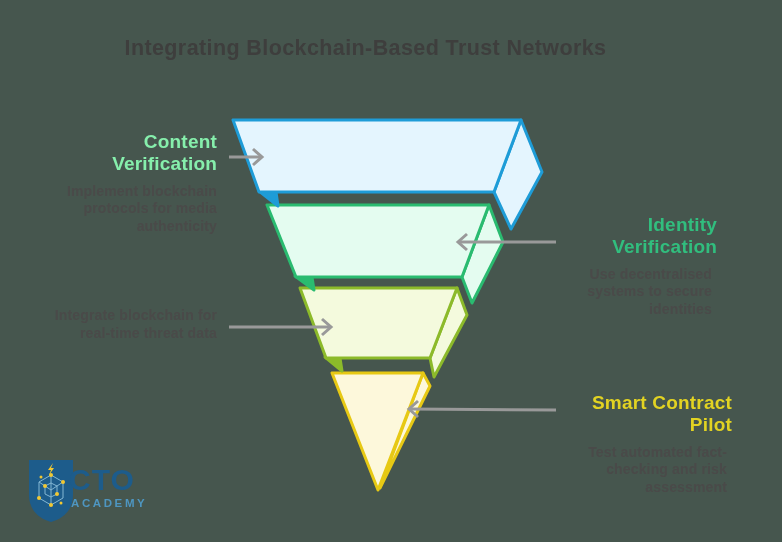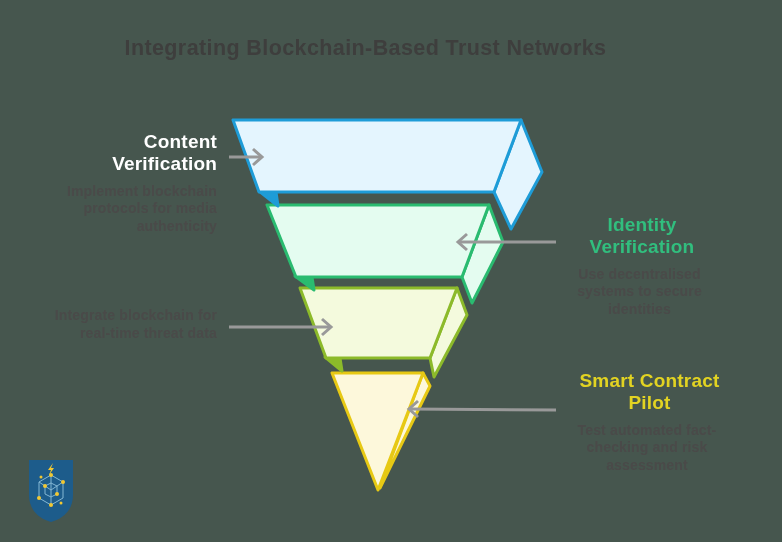--- a/index.html
+++ b/index.html
@@ -13,40 +13,40 @@
   }
   .title {
     position:absolute; top:36px; left:0; width:731px;
     text-align:center;
     font-size:21.5px; font-weight:800; letter-spacing:.4px;
     color:#3E3E3D;
   }
   .funnel-svg { position:absolute; left:0; top:0; }
   .tier-label { position:absolute; }
   .tier-label.left  { text-align:right; }
-  .tier-label.right { text-align:center;  }
+  .tier-label.right { text-align:right;  }
   .tier-heading {
     font-size:19px; font-weight:800; line-height:1.18; letter-spacing:.2px;
   }
   .tier-desc {
     margin-top:7px;
     font-size:14px; font-weight:600; line-height:1.26; letter-spacing:.15px;
     color:#4A4A49;
   }
   .tier-label.left .tier-heading, .tier-label.left .tier-desc { margin-left:auto; }
   .label-1 { right:565px; top:131px; width:200px; }
   .label-1 .tier-heading { max-width:150px; }
   .label-1 .tier-desc    { max-width:190px; }
   .label-2 { left:567px; top:214px; width:170px; }
   .label-2 .tier-heading { max-width:150px; }
   .label-2 .tier-desc    { max-width:145px; }
   .label-3 { right:565px; top:300px; width:200px; }
   .label-3 .tier-heading { max-width:150px; }
   .label-3 .tier-desc    { max-width:185px; }
-  .label-4 { left:567px; top:370px; width:175px; }
+  .label-4 { left:567px; top:392px; width:175px; }
   .label-4 .tier-heading { max-width:165px; }
   .label-4 .tier-desc    { max-width:160px; }
   .logo { position:absolute; left:28px; top:459px; display:flex; align-items:flex-start; }
   .logo-text { margin-left:-5px; margin-top:6px; }
   .logo-cto {
     font-size:30px; font-weight:800; letter-spacing:1px; line-height:1;
   }
   .logo-academy {
     margin-top:3px; margin-left:2px;
     font-size:11.5px; font-weight:800; letter-spacing:2.6px; line-height:1;
@@ -96,21 +96,21 @@
       <polyline points="322,319 331,327 322,335"></polyline>
     </g>
     <g>
       <line x1="556" y1="410" x2="410" y2="409"></line>
       <polyline points="418,401 409,409 418,417"></polyline>
     </g>
   </g>
 </svg>
 
 <div class="tier-label left label-1">
-  <div class="tier-heading" style="color: #ffffff;">Content Verification</div>
+  <div class="tier-heading" style="color: #86efac;">Content Verification</div>
   <div class="tier-desc" style="color: rgb(74, 74, 73);">Implement blockchain protocols for media authenticity</div>
 </div>
 
 <div class="tier-label right label-2">
   <div class="tier-heading" style="color: rgb(49, 190, 126);">Identity Verification</div>
   <div class="tier-desc" style="color: rgb(74, 74, 73);">Use decentralised systems to secure identities</div>
 </div>
 
 <div class="tier-label left label-3">
   <div class="tier-desc" style="color: rgb(74, 74, 73);">Integrate blockchain for real-time threat data</div>
@@ -139,13 +139,17 @@
       <circle cx="23" cy="16" r="2"></circle>
       <circle cx="35" cy="23" r="2"></circle>
       <circle cx="11" cy="39" r="2"></circle>
       <circle cx="29" cy="35" r="2"></circle>
       <circle cx="17" cy="27" r="2"></circle>
       <circle cx="23" cy="46" r="2"></circle>
       <circle cx="33" cy="44" r="1.5"></circle>
       <circle cx="13" cy="18" r="1.5"></circle>
     </g>
   </svg>
+  <div class="logo-text">
+    <div class="logo-cto" style="color: rgb(29, 92, 139);">CTO</div>
+    <div class="logo-academy" style="color: rgb(78, 150, 193);">ACADEMY</div>
+  </div>
 </div>
 
 </body></html>

